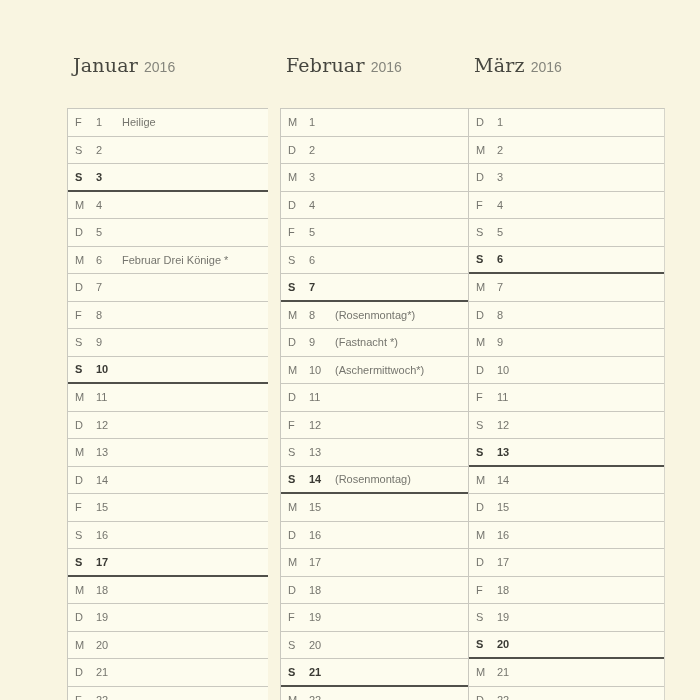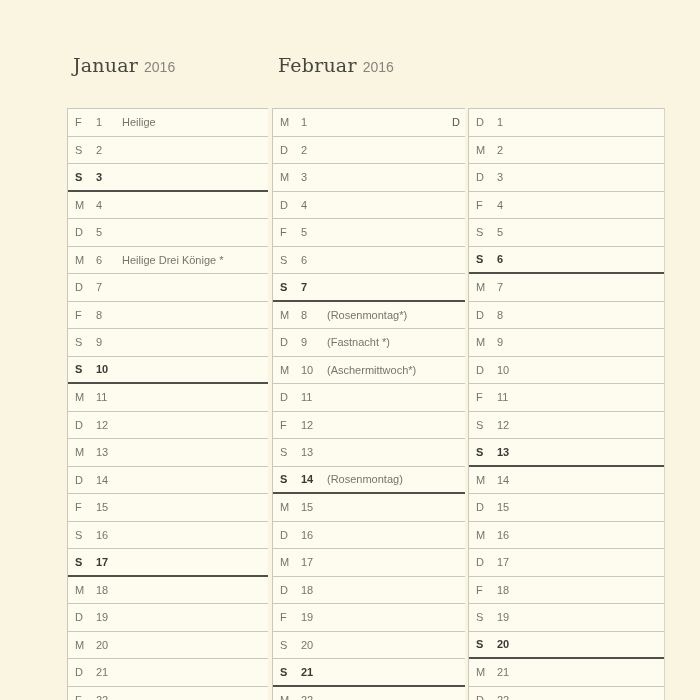--- a/index.html
+++ b/index.html
@@ -4,21 +4,21 @@
 <style>
   html,body{margin:0;padding:0;}
   body{
     width:700px;height:700px;overflow:hidden;position:relative;
     background:#f9f5e1;
     font-family:"Liberation Sans",sans-serif;
   }
   .months-row{position:absolute;inset:0;}
   .month-col{position:absolute;top:0;height:700px;}
   .month-col:nth-child(1){left:67px;width:201px;}
-  .month-col:nth-child(2){left:272px;width:193px;}
+  .month-col:nth-child(2){left:280px;width:193px;padding-left:8px;}
   .month-col:nth-child(3){left:468px;width:197px;}
   .month-header{
     position:absolute;top:53px;left:6px;white-space:nowrap;
     line-height:24px;
   }
   .month-name{
     font-family:"DejaVu Serif",serif;
     font-size:19px;color:#46463f;letter-spacing:0.2px;
   }
   .month-year{
@@ -81,21 +81,21 @@
         </div>
         <div class="day-row">
           <span class="day-letter">D</span>
           <span class="day-num">5</span>
           <span class="day-label"></span>
           <span class="day-moon"></span>
         </div>
         <div class="day-row">
           <span class="day-letter">M</span>
           <span class="day-num">6</span>
-          <span class="day-label">Heilige Drei Könige *</span>
+          <span class="day-label">Februar Drei Könige *</span>
           <span class="day-moon"></span>
         </div>
         <div class="day-row">
           <span class="day-letter">D</span>
           <span class="day-num">7</span>
           <span class="day-label"></span>
           <span class="day-moon"></span>
         </div>
         <div class="day-row">
           <span class="day-letter">F</span>
@@ -320,20 +320,21 @@
         </div>
         <div class="day-row">
           <span class="day-letter">M</span>
           <span class="day-num">22</span>
           <span class="day-label"></span>
           <span class="day-moon"></span>
         </div>
       </div>
     </div>
     <div class="month-col">
+      <div class="month-header"><span class="month-name">März</span><span class="month-year">2016</span></div>
       <div class="month-table">
         <div class="day-row">
           <span class="day-letter">D</span>
           <span class="day-num">1</span>
           <span class="day-label"></span>
           <span class="day-moon"></span>
         </div>
         <div class="day-row">
           <span class="day-letter">M</span>
           <span class="day-num">2</span>

